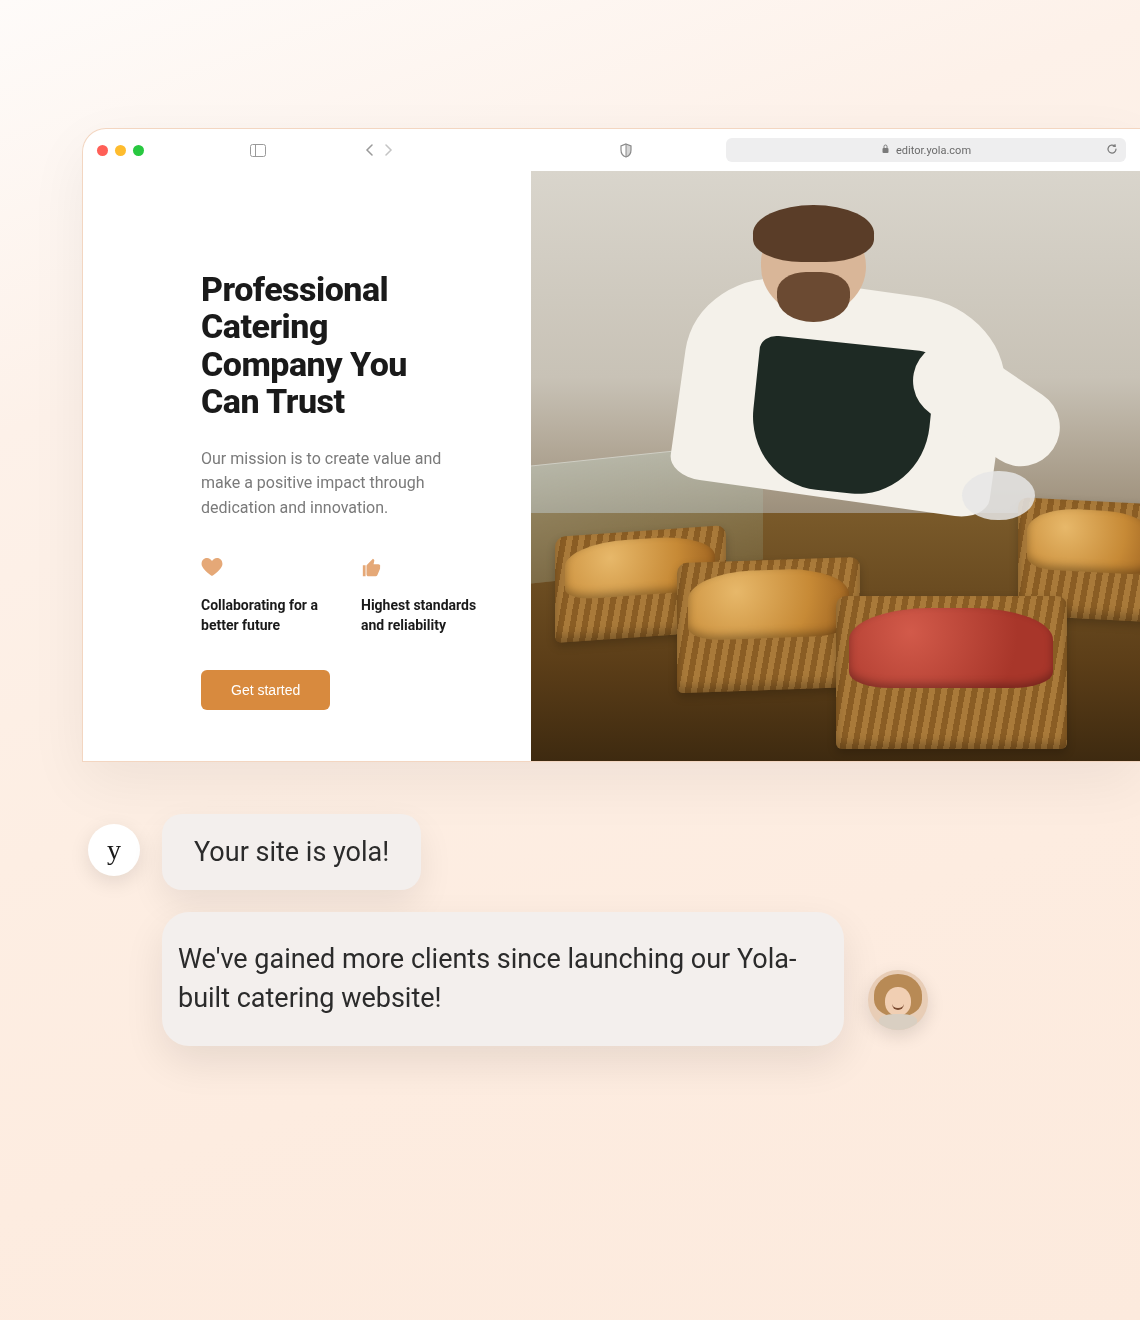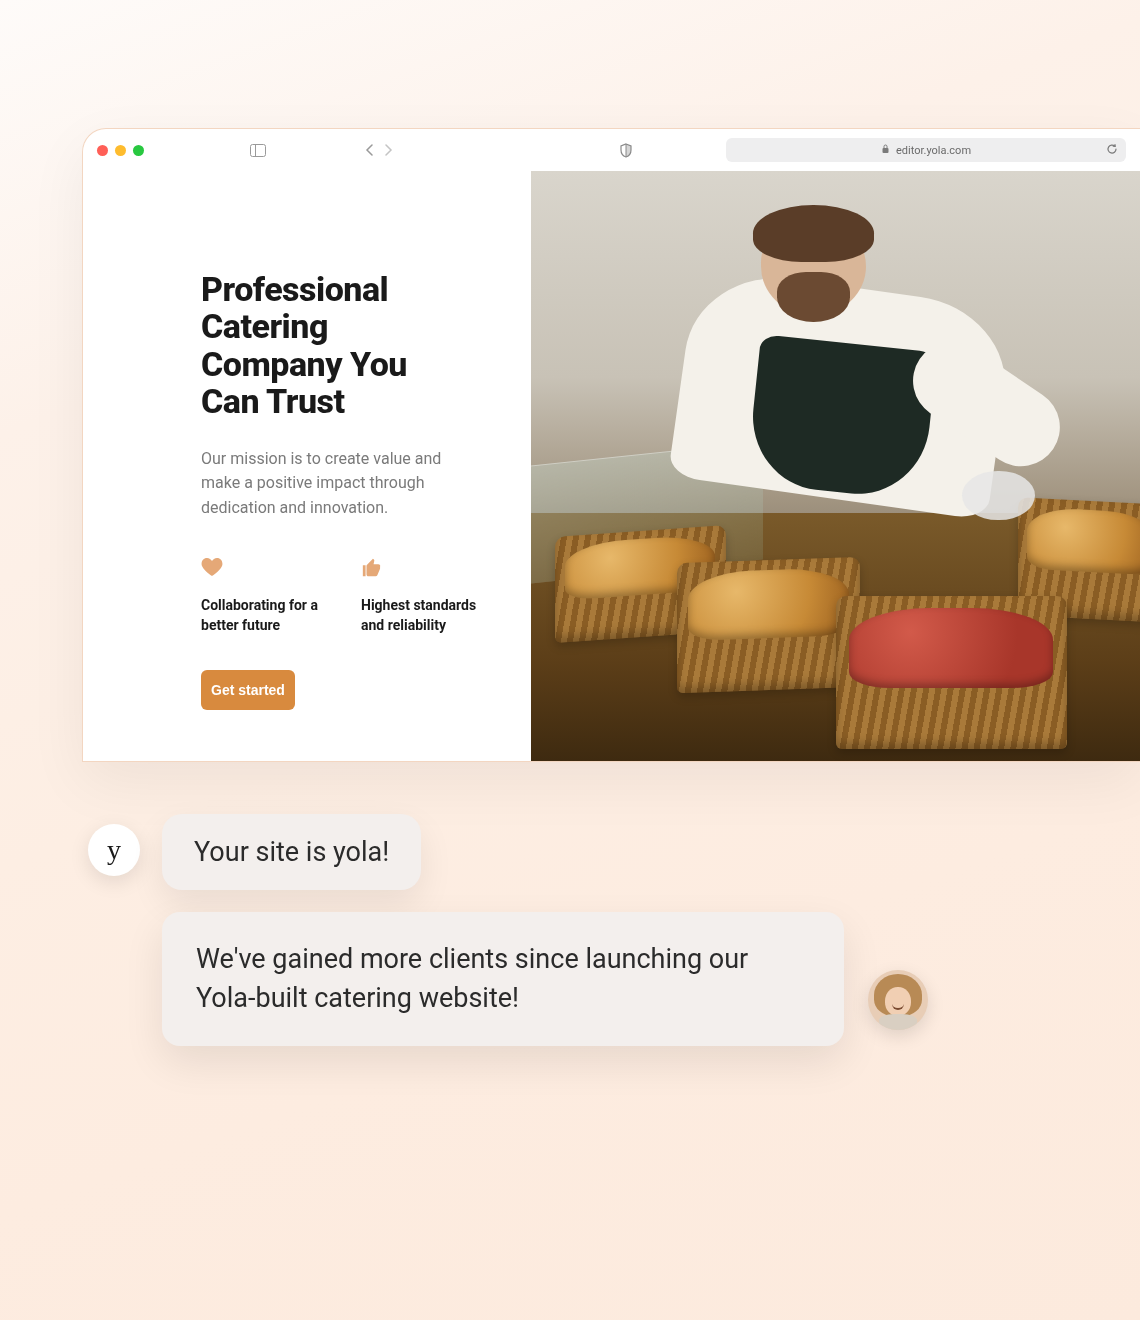--- a/index.html
+++ b/index.html
@@ -101,22 +101,22 @@
     font-weight: 700;
     color: #1a1a1a;
     line-height: 1.45;
   }
   .cta-btn {
     margin-top: 34px;
     display: inline-block;
     background: #d88a3e;
     color: #ffffff;
     font-size: 14px;
-    font-weight: 700;
-    padding: 12px 10px;
+    font-weight: 400;
+    padding: 12px 30px;
     border-radius: 6px;
     border: none;
     cursor: pointer;
   }
 
   .right-col {
     flex: 1;
     position: relative;
     overflow: hidden;
   }
@@ -167,22 +167,22 @@
     box-shadow: 0 14px 34px rgba(0,0,0,0.08);
   }
   .chat1-text { font-size: 27px; color:#2b2b2b; }
 
   .chat2 {
     position:absolute;
     top: 912px;
     left: 162px;
     width: 682px;
     background:#f3efed;
-    border-radius: 18px;
-    padding: 28px 34px;
+    border-radius: 27px;
+    padding: 28px 16px;
     box-shadow: 0 16px 40px rgba(0,0,0,0.09);
   }
   .chat2-text { font-size: 27px; line-height:1.45; color:#2b2b2b; }
 
   .avatar-user {
     position:absolute;
     top: 970px;
     left: 868px;
     width: 60px; height: 60px;
     border-radius:50%;

